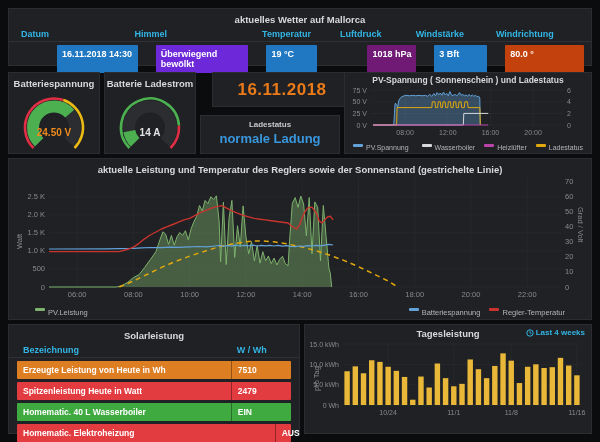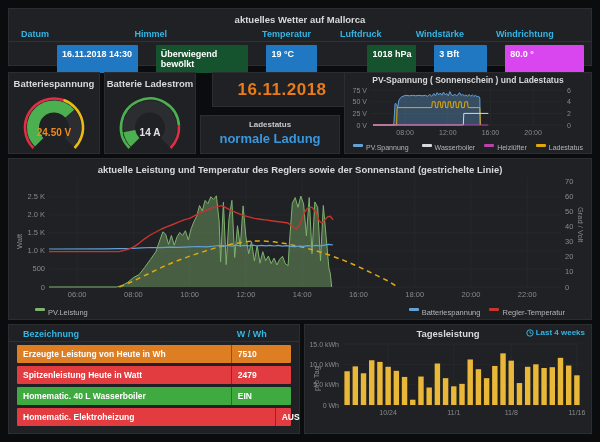--- a/index.html
+++ b/index.html
@@ -89,25 +89,25 @@
   <div class="wx-head" id="wx-head">
       <div class="wx-hcell" style="width: 20%;">Datum</div>
       <div class="wx-hcell" style="width: 23%;">Himmel</div>
       <div class="wx-hcell" style="width: 12.5%;">Temperatur</div>
       <div class="wx-hcell" style="width: 12%;">Luftdruck</div>
       <div class="wx-hcell" style="width: 13%;">Windstärke</div>
       <div class="wx-hcell" style="width: 19.5%;">Windrichtung</div>
     </div>
   <div class="wx-vals" id="wx-vals">
       <div class="wx-vcell" style="width: 20%; background: rgb(31, 120, 193);">16.11.2018 14:30</div>
-      <div class="wx-vcell" style="width: 23%; background: #14532d;">Überwiegend bewölkt</div>
+      <div class="wx-vcell" style="width: 23%; background: #6d28d9;">Überwiegend bewölkt</div>
       <div class="wx-vcell" style="width: 12.5%; background: rgb(31, 120, 193);">19 °C</div>
-      <div class="wx-vcell" style="width: 12%; background: #14532d; margin-left: 32px;">1018 hPa</div>
+      <div class="wx-vcell" style="width: 12%; background: #701a75; margin-left: 32px;">1018 hPa</div>
       <div class="wx-vcell" style="width: 13%; background: rgb(31, 120, 193);">3 Bft</div>
-      <div class="wx-vcell" style="width: 19.5%; background: #d946ef;">80.0 °</div>
+      <div class="wx-vcell" style="width: 19.5%; background: #c2410c;">80.0 °</div>
     </div>
 </div>
 
 <div class="panel" style="left:8px;top:72px;width:92px;height:82px">
   <div class="panel-title">Batteriespannung</div>
   <svg id="gauge-voltage" class="gauge-svg" viewBox="0 0 90 66">
       <path d="M 30.15 52.85 A 21 21 0 1 1 59.85 52.85" stroke="#2b2d30" stroke-width="12" fill="none"></path>
       <path d="M 30.15 52.85 A 21 21 0 1 1 60.75 24.11" stroke="#4caf50" stroke-width="12" fill="none"></path>
       <path d="M 24.49 58.51 A 29 29 0 0 1 54.39 10.56" stroke="#e02f44" stroke-width="2.6" fill="none"></path>
       <path d="M 54.39 10.56 A 29 29 0 0 1 65.51 58.51" stroke="#ecbb13" stroke-width="2.6" fill="none"></path>
@@ -249,20 +249,21 @@
         </span>
         <span class="leg">
           <span class="leg-mark" style="background: rgb(201, 52, 46);"></span>
           <span>Regler-Temperatur</span>
         </span>
       </span>
     </div>
 </div>
 
 <div class="panel" style="left:8px;top:324px;width:292px;height:110px">
+  <div class="panel-title">Solarleistung</div>
   <div class="solar-head" id="solar-head">
       <div class="solar-hcell" style="flex: 0 0 78%; padding-left: 6px;">Bezeichnung</div>
       <div class="solar-hcell" style="flex: 1 1 0%; padding-left: 6px;">W / Wh</div>
     </div>
   <div class="solar-rows" id="solar-rows">
       <div class="solar-row" style="background: rgb(221, 126, 35);">
         <div class="solar-label">Erzeugte Leistung von Heute in Wh</div>
         <div class="solar-value">7510</div>
       </div>
       <div class="solar-row" style="background: rgb(226, 59, 64);">

